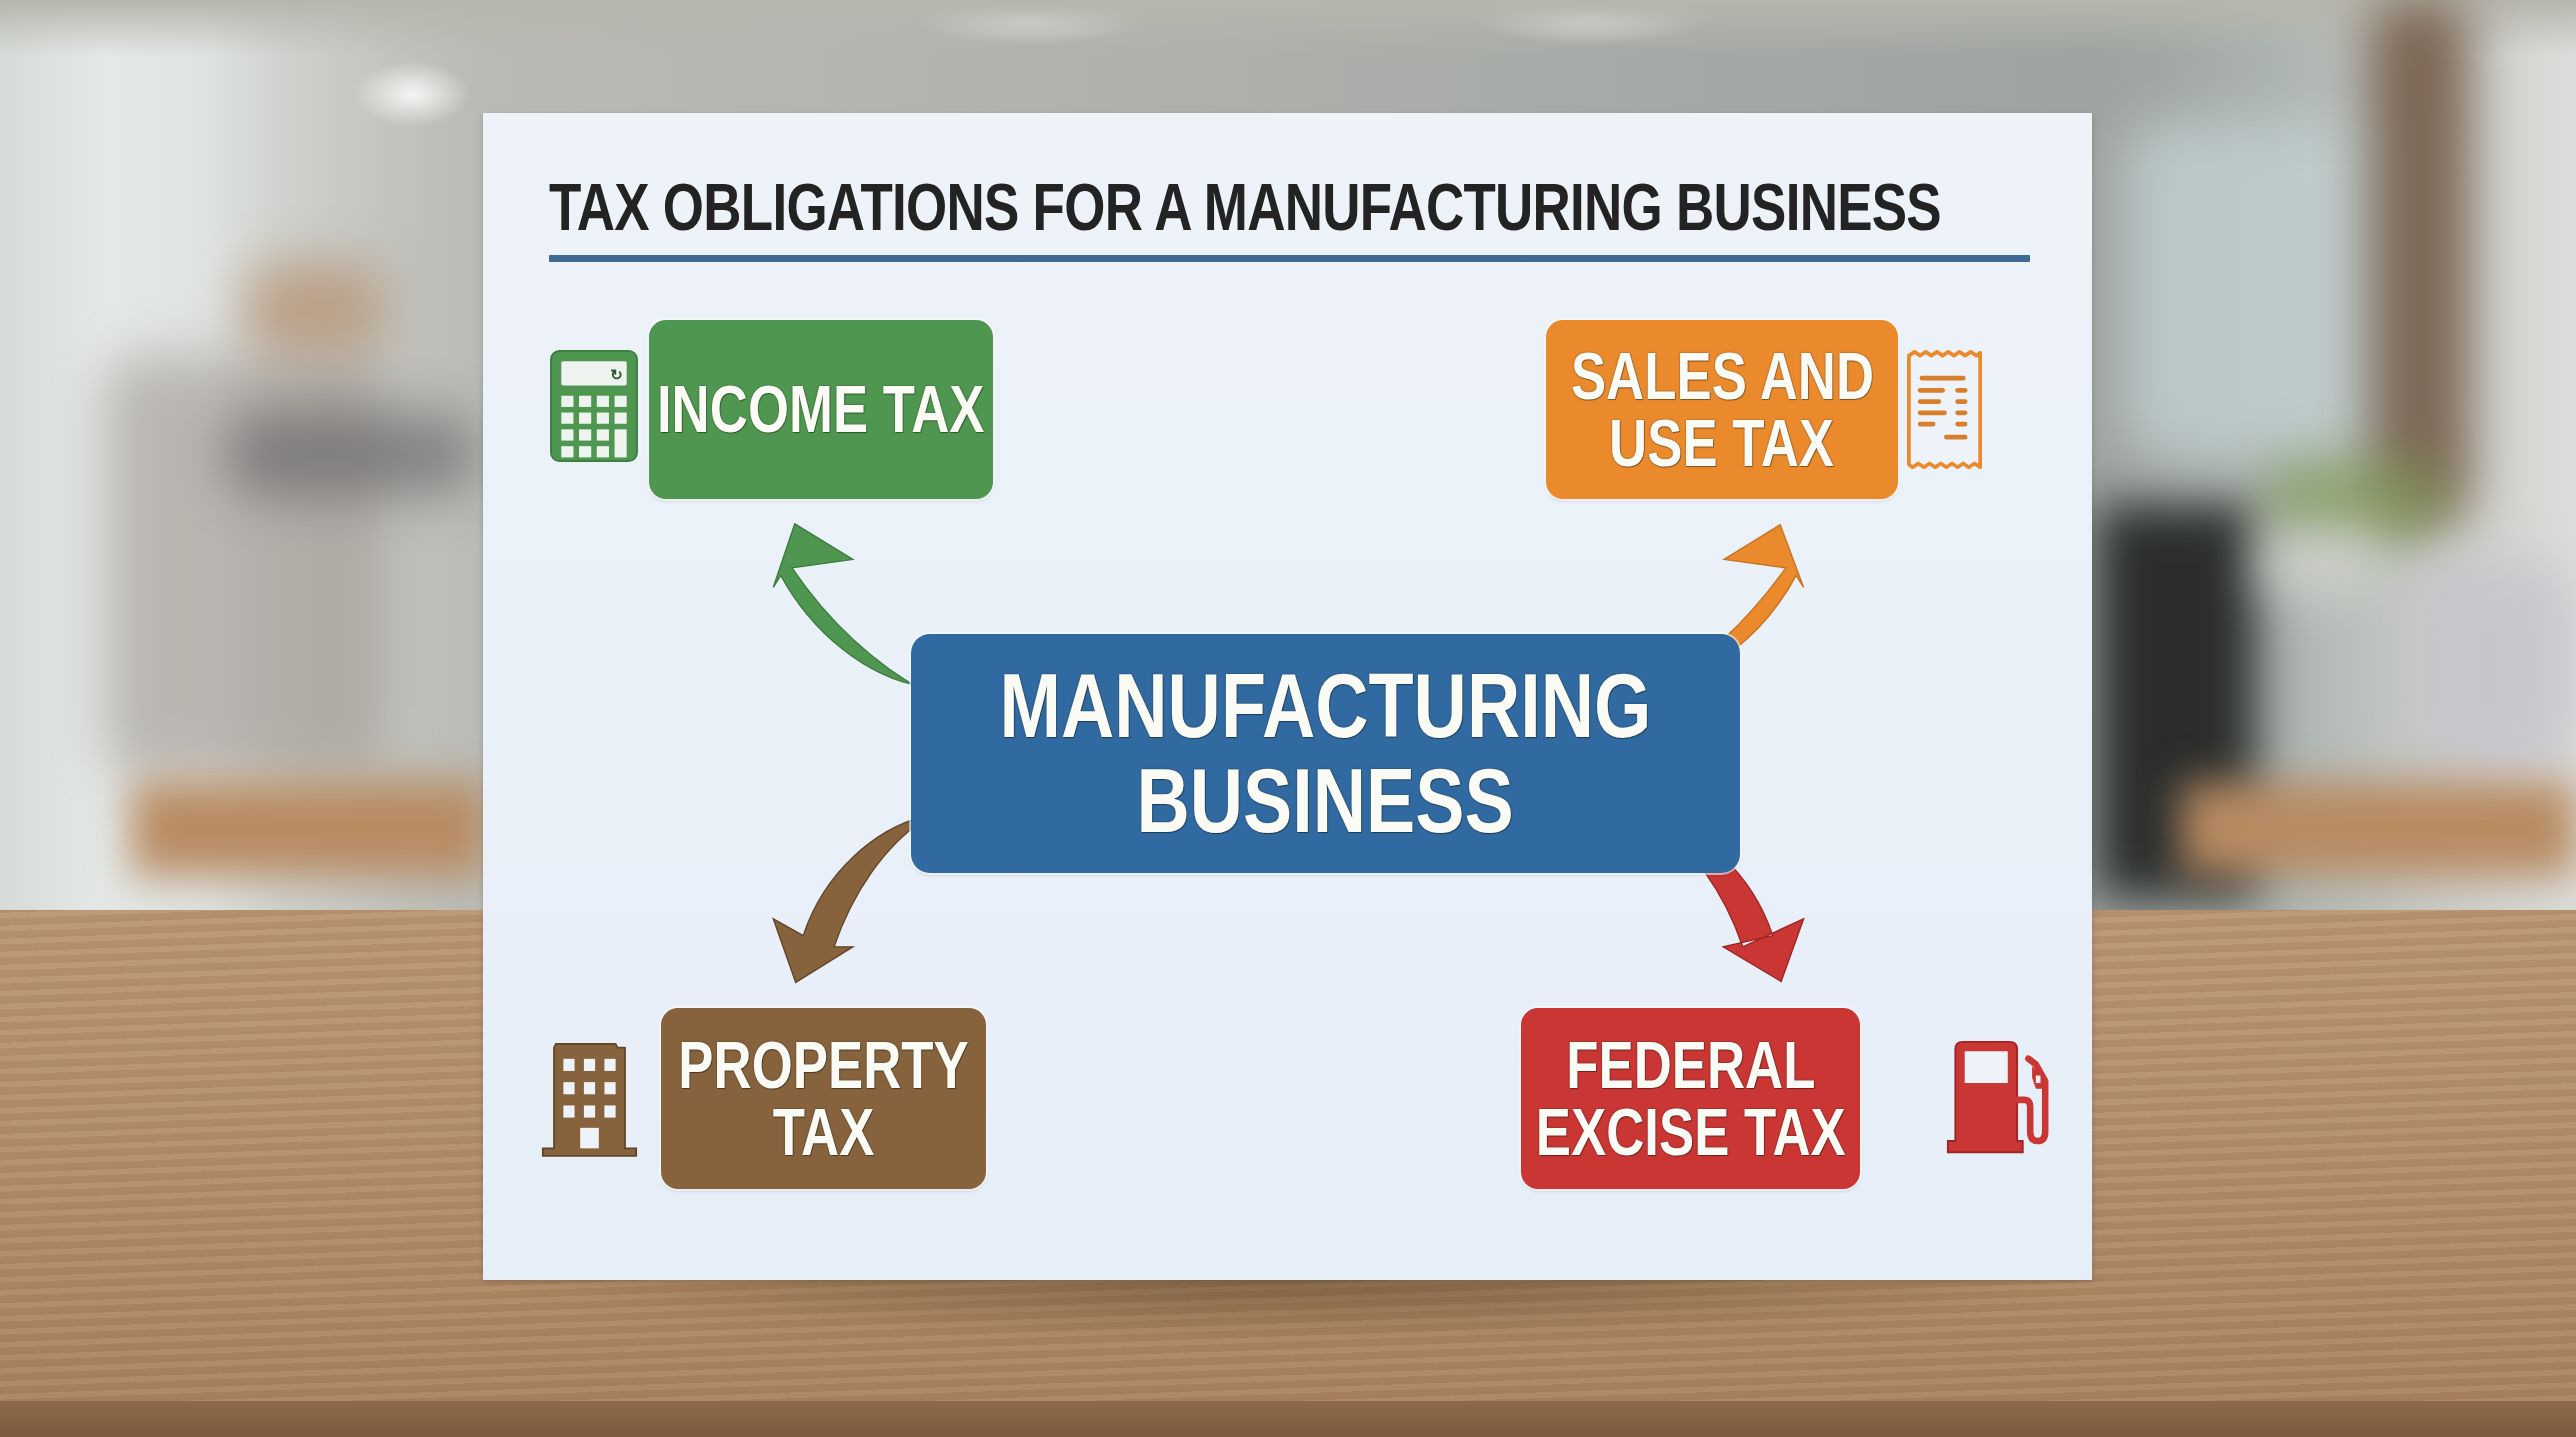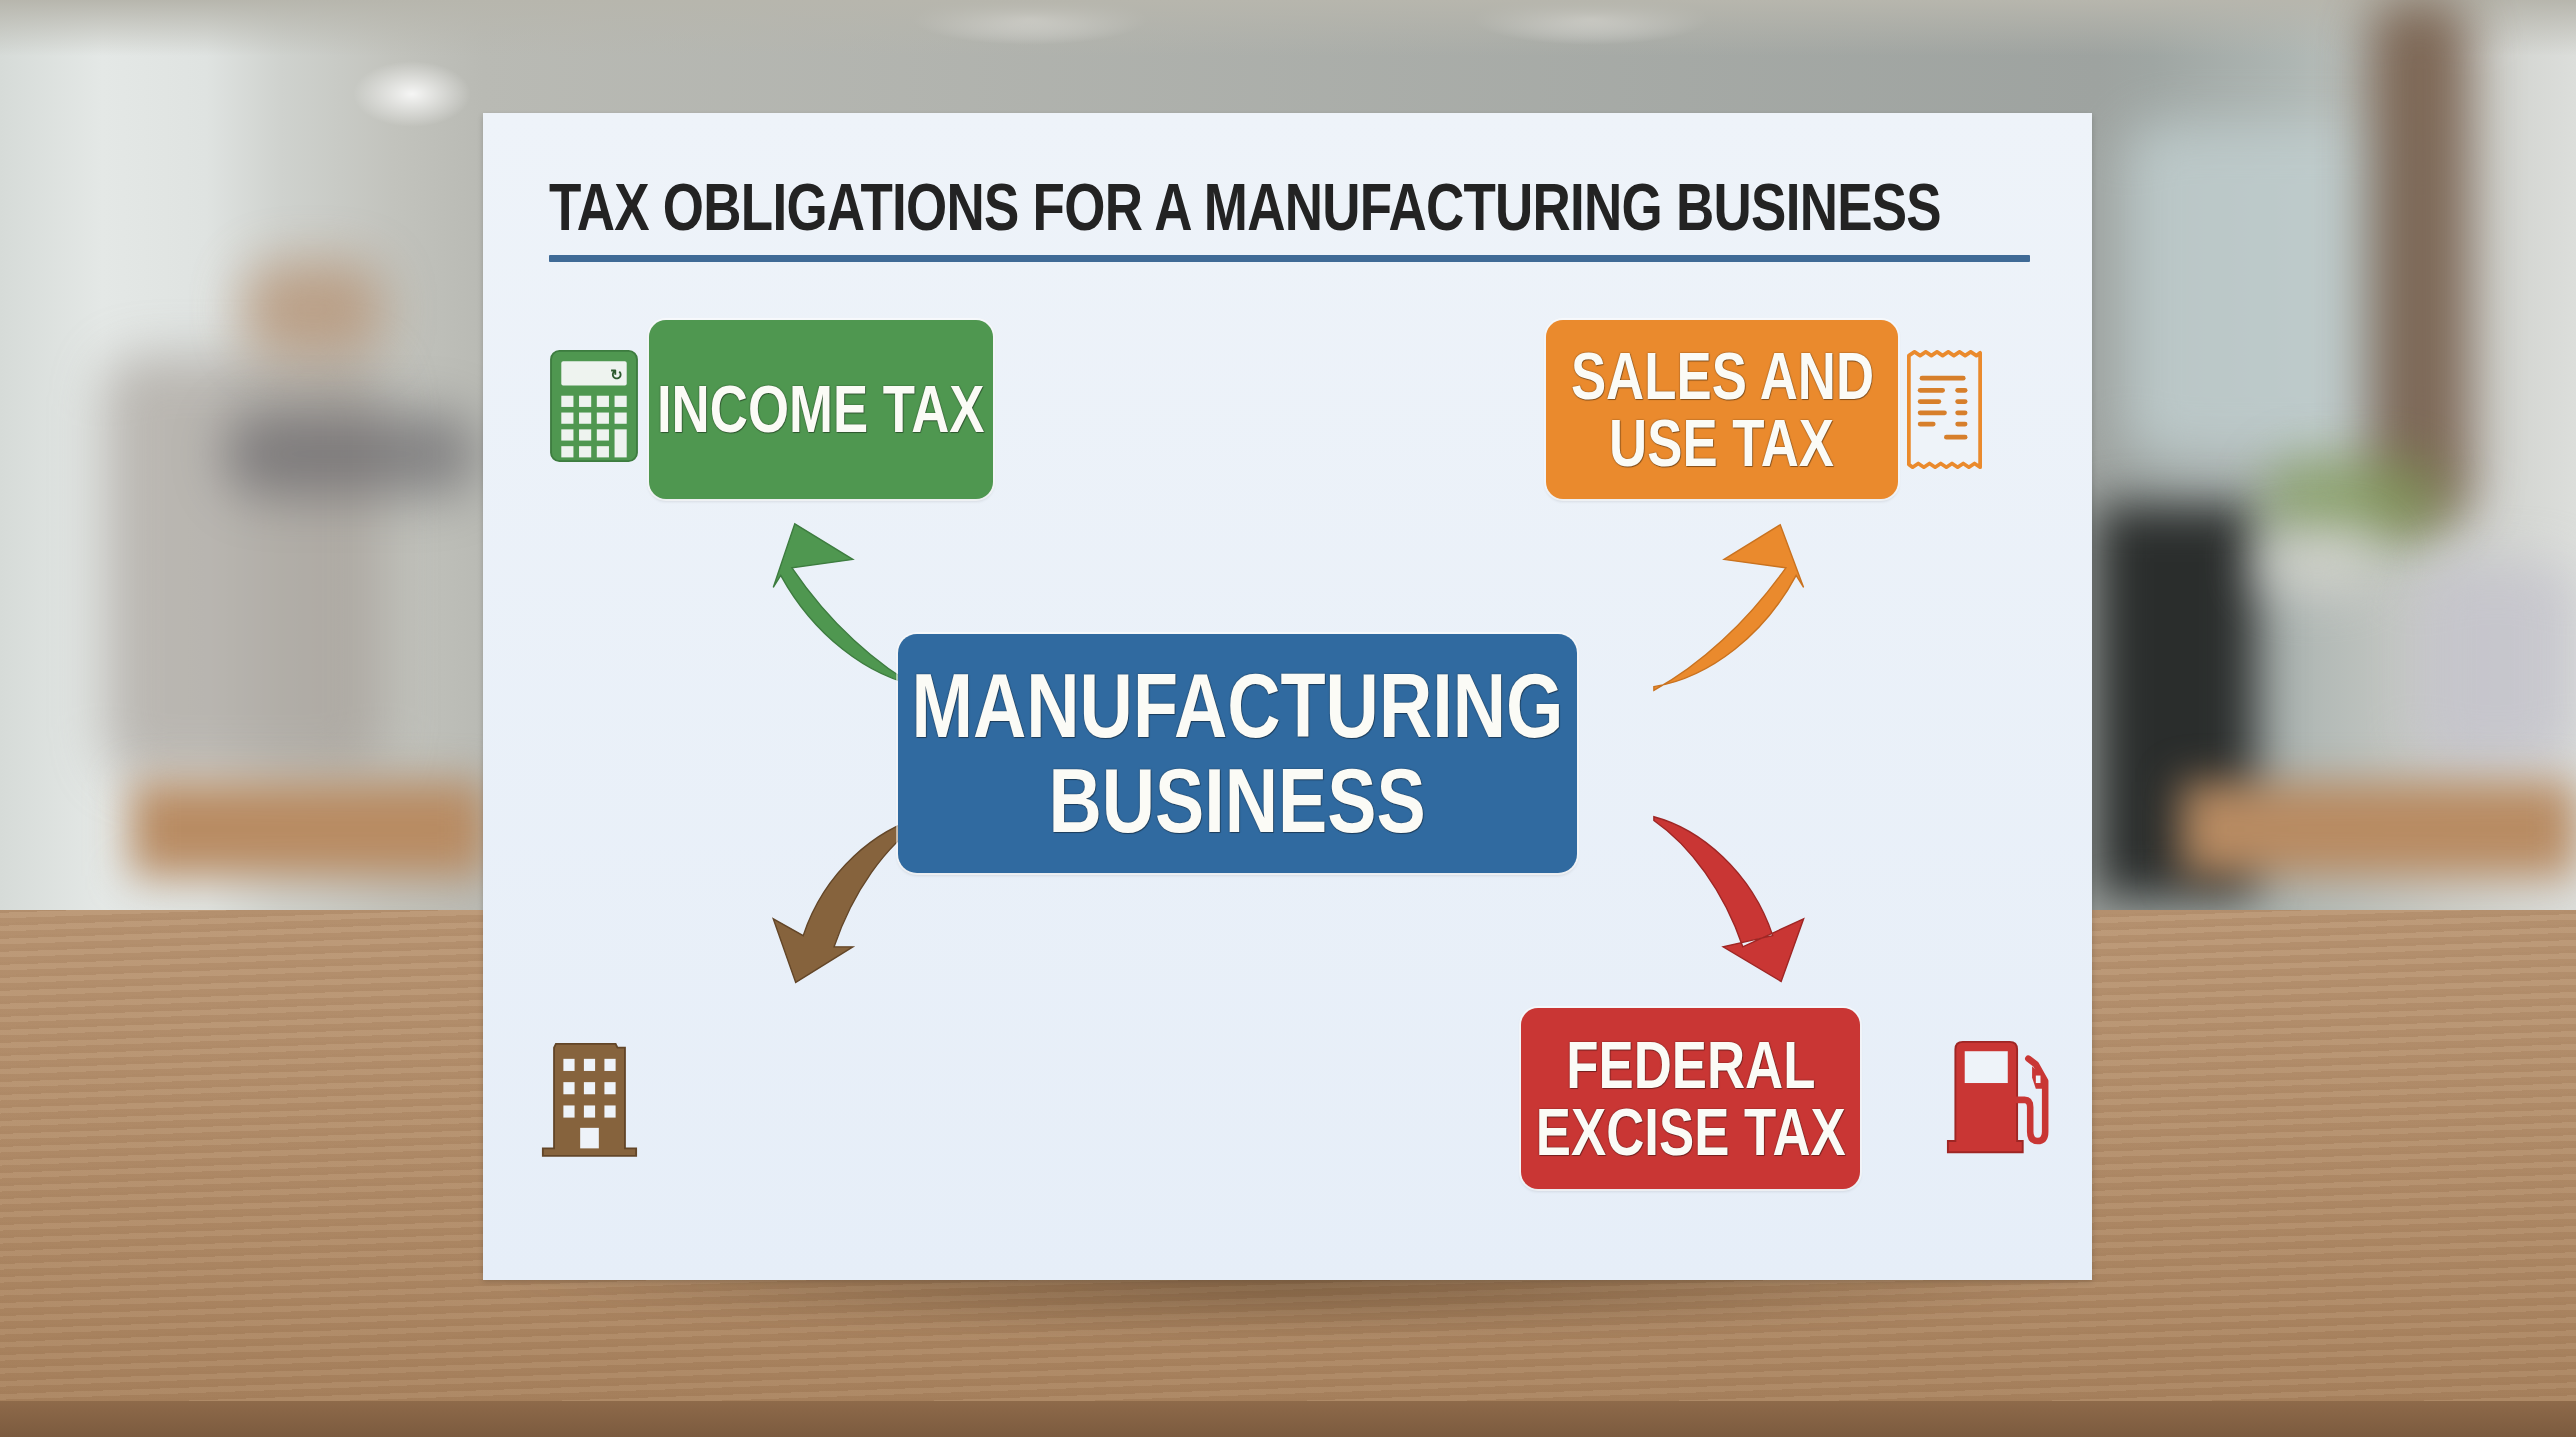--- a/index.html
+++ b/index.html
@@ -72,21 +72,21 @@
     display:block; white-space:nowrap; font-size:66px; line-height:67px;
     transform:scaleX(0.8);
     text-shadow:0 0 1.9px rgba(0,0,0,0.55), 0.9px 0.9px 0.9px rgba(0,0,0,0.35);
   }
   .box-income  { left:166px; top:207px; width:344px; height:179px; background:#4f9750; }
   .box-sales   { left:1063px; top:207px; width:352px; height:179px; background:#ea8a2d; }
   .box-property{ left:178px; top:895px; width:325px; height:181px; background:#86633d; }
   .box-excise  { left:1038px; top:895px; width:339px; height:181px; background:#c93634; }
 
   .box-center {
-    left:415px; top:521px; width:679px; height:239px; background:#306aa0;
+    left:428px; top:521px; width:829px; height:239px; background:#306aa0;
     border-radius:19px;
   }
   .box-center .line { font-size:90px; line-height:95px; transform:scaleX(0.82); }
 
   .icon { position:absolute; }
   .icon svg { display:block; width:100%; height:100%; }
   .icon-calc { left:66px; top:236px; width:90px; height:114px; }
   .icon-receipt { left:1422px; top:237px; width:79px; height:120px; }
   .icon-building { left:58px; top:925px; width:97px; height:120px; }
   .icon-pump { left:1461px; top:927px; width:106px; height:116px; }
@@ -203,20 +203,24 @@
         <rect x="24" y="47" width="12" height="13"></rect>
           <rect x="46" y="47" width="12" height="13"></rect>
           <rect x="68" y="47" width="12" height="13"></rect>
         <rect x="24" y="72" width="12" height="13"></rect>
           <rect x="46" y="72" width="12" height="13"></rect>
           <rect x="68" y="72" width="12" height="13"></rect>
         <rect x="42" y="96" width="20" height="22"></rect>
       </g>
     </svg>
   </div>
+  <div class="box box-property">
+    <span class="line">PROPERTY</span>
+    <span class="line">TAX</span>
+  </div>
 
   <div class="box box-excise">
     <span class="line">FEDERAL</span>
     <span class="line">EXCISE TAX</span>
   </div>
   <div class="icon icon-pump">
     <svg viewBox="0 0 113 124">
       <path d="M12 10 Q12 2 20 2 L70 2 Q78 2 78 10 L78 108 L84 108 L84 120 L4 120 L4 108 L12 108 Z" fill="#c93634" stroke="#9e2624" stroke-width="2"></path>
       <rect x="22" y="12" width="46" height="34" fill="#eef3f9"></rect>
       <path d="M78 64 L86 64 Q92 64 92 72 L92 98 Q92 108 100 108 Q108 108 108 98 L108 44 L98 26 L90 20" fill="none" stroke="#c93634" stroke-width="7" stroke-linecap="round" stroke-linejoin="round"></path>

